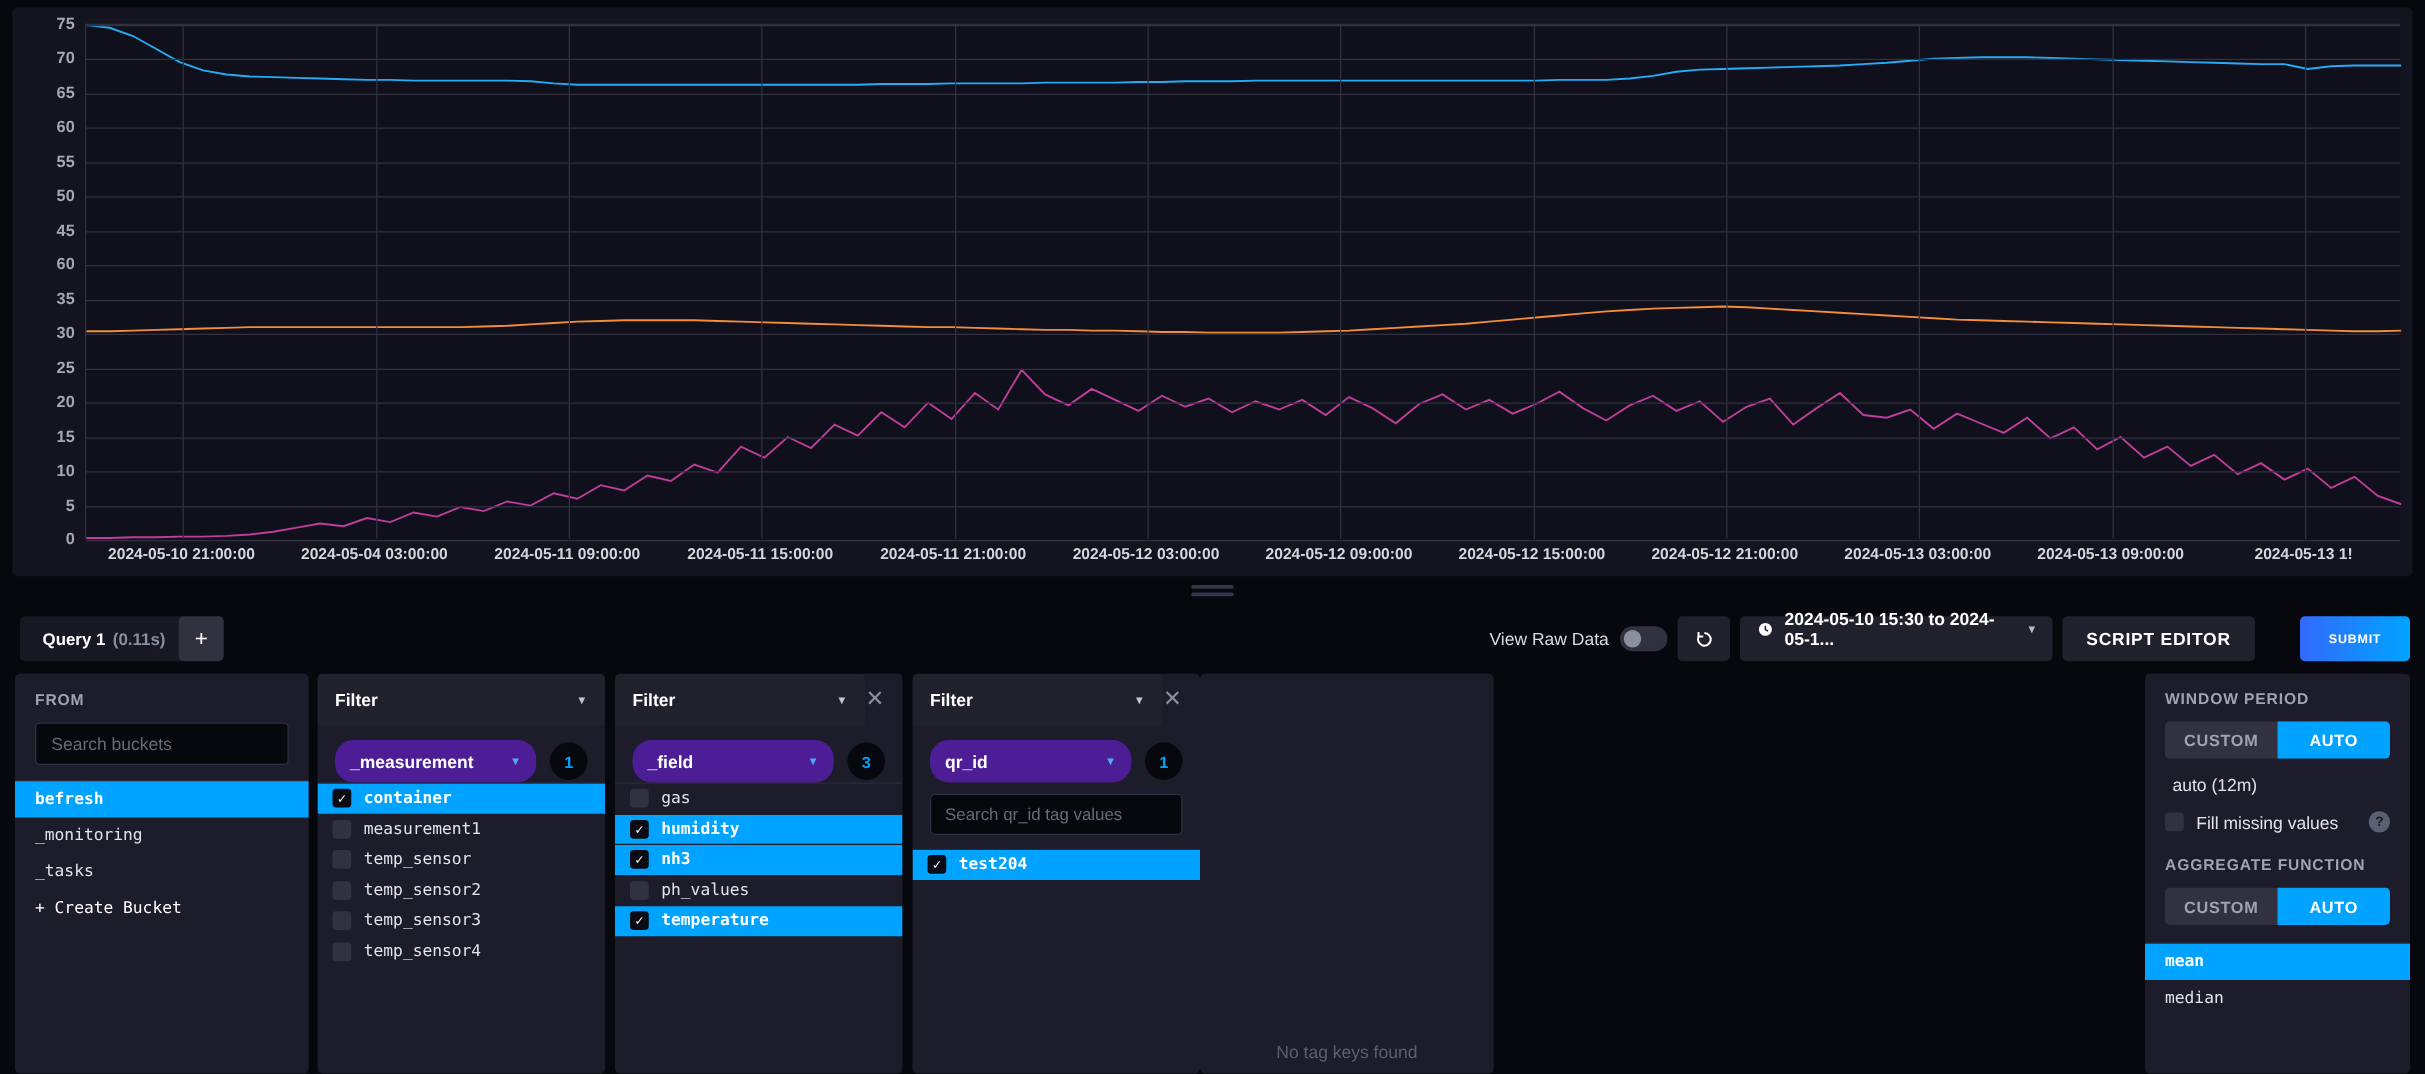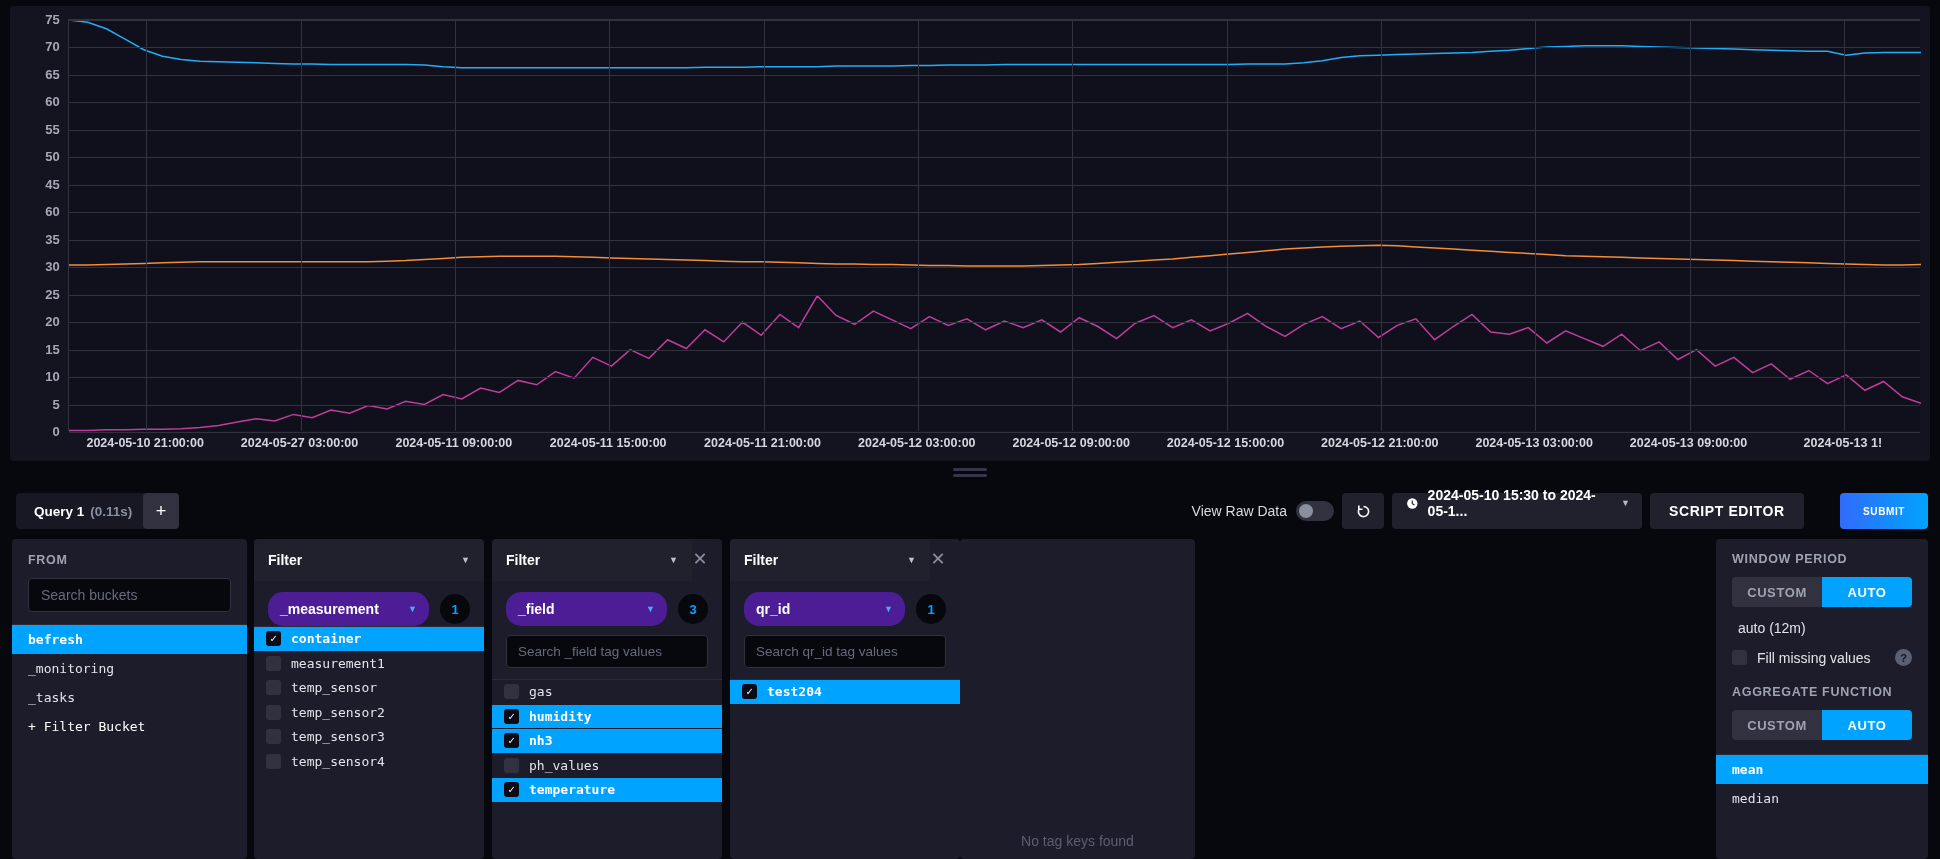--- a/index.html
+++ b/index.html
@@ -310,21 +310,21 @@
           <div class="gridline-v" style="left: 848.833px;"></div>
           <div class="gridline-v" style="left: 1003.17px;"></div>
           <div class="gridline-v" style="left: 1157.5px;"></div>
           <div class="gridline-v" style="left: 1311.83px;"></div>
           <div class="gridline-v" style="left: 1466.17px;"></div>
           <div class="gridline-v" style="left: 1620.5px;"></div>
           <div class="gridline-v" style="left: 1774.83px;"></div>
         </div>
       <div class="x-axis" id="x-axis">
           <div class="x-tick" style="left: 77.1667px;">2024-05-10 21:00:00</div>
-          <div class="x-tick" style="left: 231.5px;">2024-05-27 03:00:00</div>
+          <div class="x-tick" style="left: 231.5px;">2024-05-04 03:00:00</div>
           <div class="x-tick" style="left: 385.833px;">2024-05-11 09:00:00</div>
           <div class="x-tick" style="left: 540.167px;">2024-05-11 15:00:00</div>
           <div class="x-tick" style="left: 694.5px;">2024-05-11 21:00:00</div>
           <div class="x-tick" style="left: 848.833px;">2024-05-12 03:00:00</div>
           <div class="x-tick" style="left: 1003.17px;">2024-05-12 09:00:00</div>
           <div class="x-tick" style="left: 1157.5px;">2024-05-12 15:00:00</div>
           <div class="x-tick" style="left: 1311.83px;">2024-05-12 21:00:00</div>
           <div class="x-tick" style="left: 1466.17px;">2024-05-13 03:00:00</div>
           <div class="x-tick" style="left: 1620.5px;">2024-05-13 09:00:00</div>
           <div class="x-tick" style="left: 1774.83px;">2024-05-13 1!</div>
@@ -373,21 +373,21 @@
 
   <div class="builder">
 
     <div class="panel" id="from-panel" style="left:12px;width:235px;">
       <div class="from-label">FROM</div>
       <div class="search-input">Search buckets</div>
       <div class="list" id="bucket-list">
           <div class="list-item selected">befresh</div>
           <div class="list-item">_monitoring</div>
           <div class="list-item">_tasks</div>
-          <div class="list-item link">+ Filter Bucket</div>
+          <div class="list-item link">+ Create Bucket</div>
         </div>
     </div>
 
     <div id="filter-panels">
         <div class="panel" style="left: 254px; width: 230px;">
           <div class="filter-panel-head">
             <div class="filter-head-box" style="width: 230px;">
               <span>Filter</span>
               <span class="caret">▼</span>
             </div>
@@ -434,21 +434,20 @@
             </div>
             <div class="close-x">✕</div>
           </div>
           <div class="key-row">
             <div class="key-select">
               <span>_field</span>
               <span class="caret">▼</span>
             </div>
             <div class="badge">3</div>
           </div>
-          <div class="tag-search">Search _field tag values</div>
           <div class="list">
             <div class="check-item">
               <span class="box"></span>
               <span>gas</span>
             </div>
             <div class="check-item checked">
               <span class="box">✓</span>
               <span>humidity</span>
             </div>
             <div class="check-item checked">

